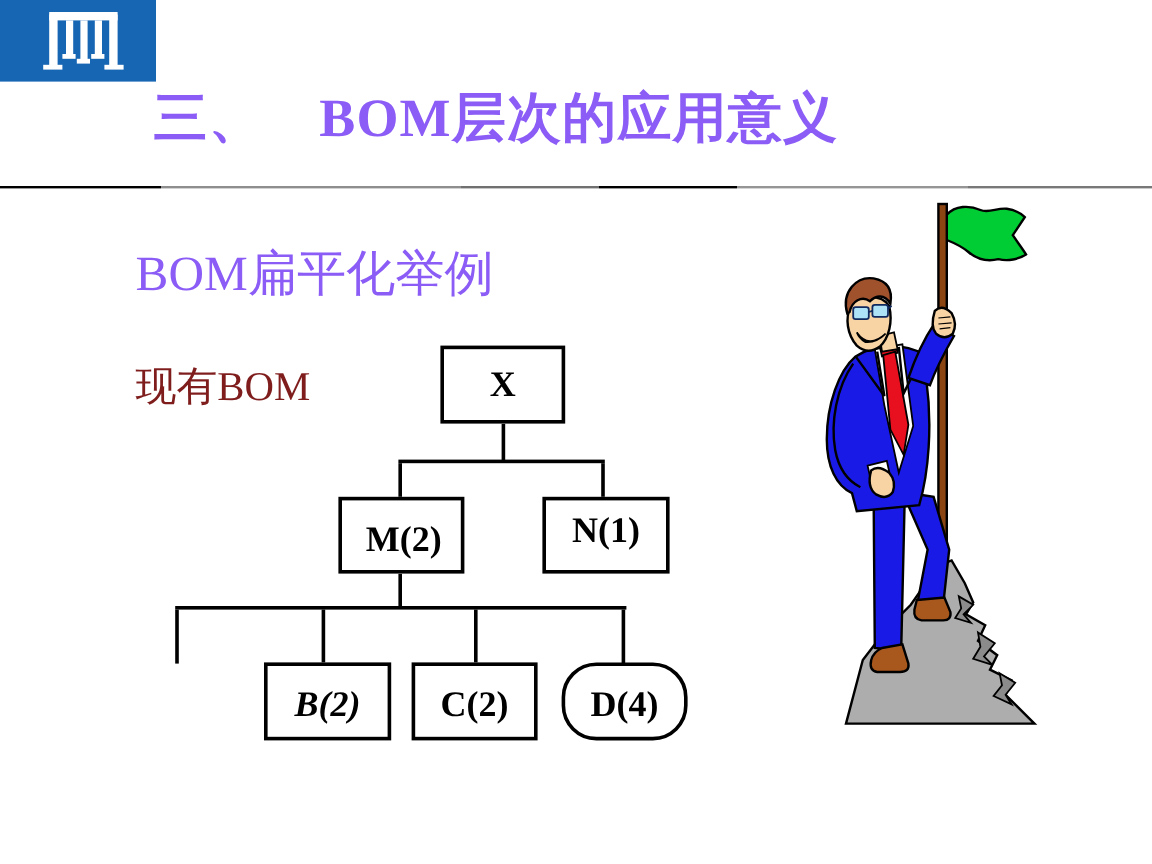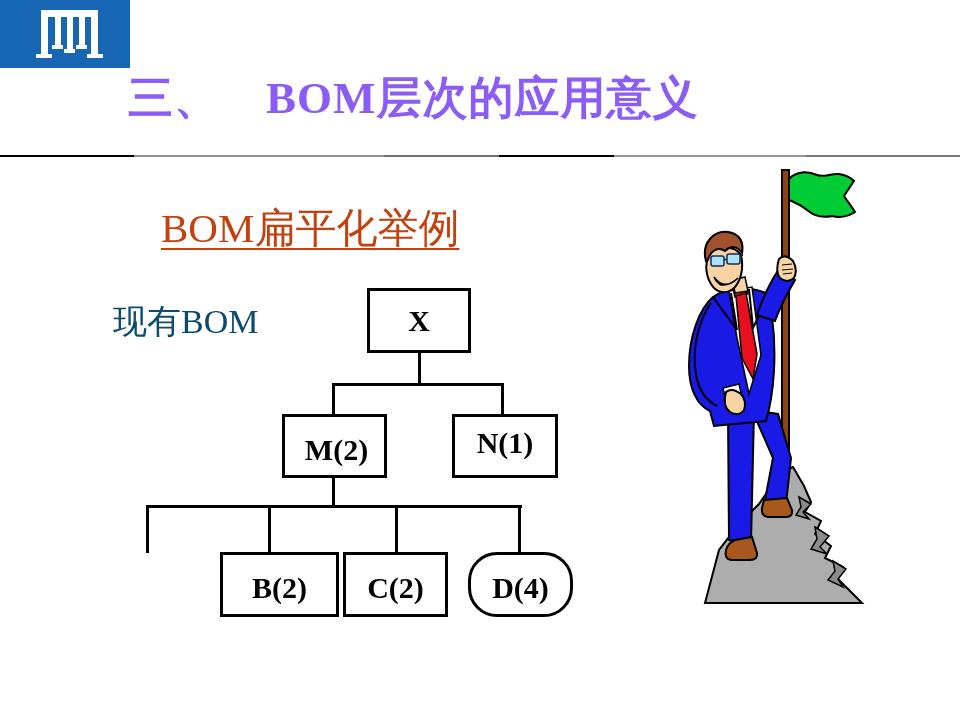--- a/index.html
+++ b/index.html
@@ -5,32 +5,32 @@
   html,body{margin:0;padding:0;background:#fff;}
   .slide{position:relative;width:960px;height:720px;background:#fff;overflow:hidden;
          font-family:"Liberation Serif","DejaVu Serif",serif;}
   .logo{position:absolute;left:0;top:0;width:130px;height:68px;}
   .logo svg{display:block;width:100%;height:100%;}
   .title{position:absolute;left:128px;top:68px;margin:0;font-size:45px;font-weight:bold;
          color:#8b5cf6;white-space:nowrap;letter-spacing:1px;}
   .divider{position:absolute;left:0;top:155px;width:960px;height:2px;
            background:linear-gradient(90deg,#000 0%,#000 14%,#8e8e8e 14%,#8e8e8e 40%,
            #707070 40%,#707070 52%,#000 52%,#000 64%,#959595 64%,#959595 84%,#787878 84%,#787878 100%);}
-  .subtitle{position:absolute;left:113px;top:201px;font-size:41px;color:#c2410c;white-space:nowrap;
-            text-decoration:underline;text-decoration-thickness:2px;text-underline-offset:6px;margin-left:48px;}
-  .intro{position:absolute;left:113px;top:299px;font-size:34px;color:#0c4a6e;white-space:nowrap;}
+  .subtitle{position:absolute;left:113px;top:201px;font-size:41px;color:#8b5cf6;white-space:nowrap;
+            text-decoration-thickness:2px;text-underline-offset:6px;}
+  .intro{position:absolute;left:113px;top:299px;font-size:34px;color:#7f1d1d;white-space:nowrap;}
   .diagram{position:absolute;left:0;top:0;width:960px;height:720px;pointer-events:none;}
   .node{position:absolute;box-sizing:border-box;border:3px solid #000;background:#fff;
         display:flex;align-items:center;justify-content:center;
         font-weight:bold;font-size:30px;color:#000;}
   .node-x{left:367px;top:288px;width:104px;height:65px;}
   .node-m{left:282px;top:414px;width:105px;height:64px;}
   .node-n{left:452px;top:414px;width:106px;height:64px;}
   .node-a{left:95px; top:552px;width:107px;height:65px;}
-  .node-b{left:220px;top:552px;width:119px;height:65px;}
+  .node-b{left:220px;top:552px;width:106px;height:65px;font-style:italic;}
   .node-c{left:343px;top:552px;width:105px;height:65px;}
   .node-d{left:468px;top:552px;width:105px;height:65px;border-radius:29px;}
   .node-m span{transform:translateY(4px) translateX(2px);}
   .node-n span{transform:translateY(-3px);}
   .node-a span{transform:translateY(-4px);}
   .node-b span,.node-c span,.node-d span{transform:translateY(3px);}
   .line{position:absolute;background:#000;}
   .v{width:3px;} .h{height:3px;}
   .clipart{position:absolute;left:640px;top:160px;width:240px;height:460px;}
 </style>

